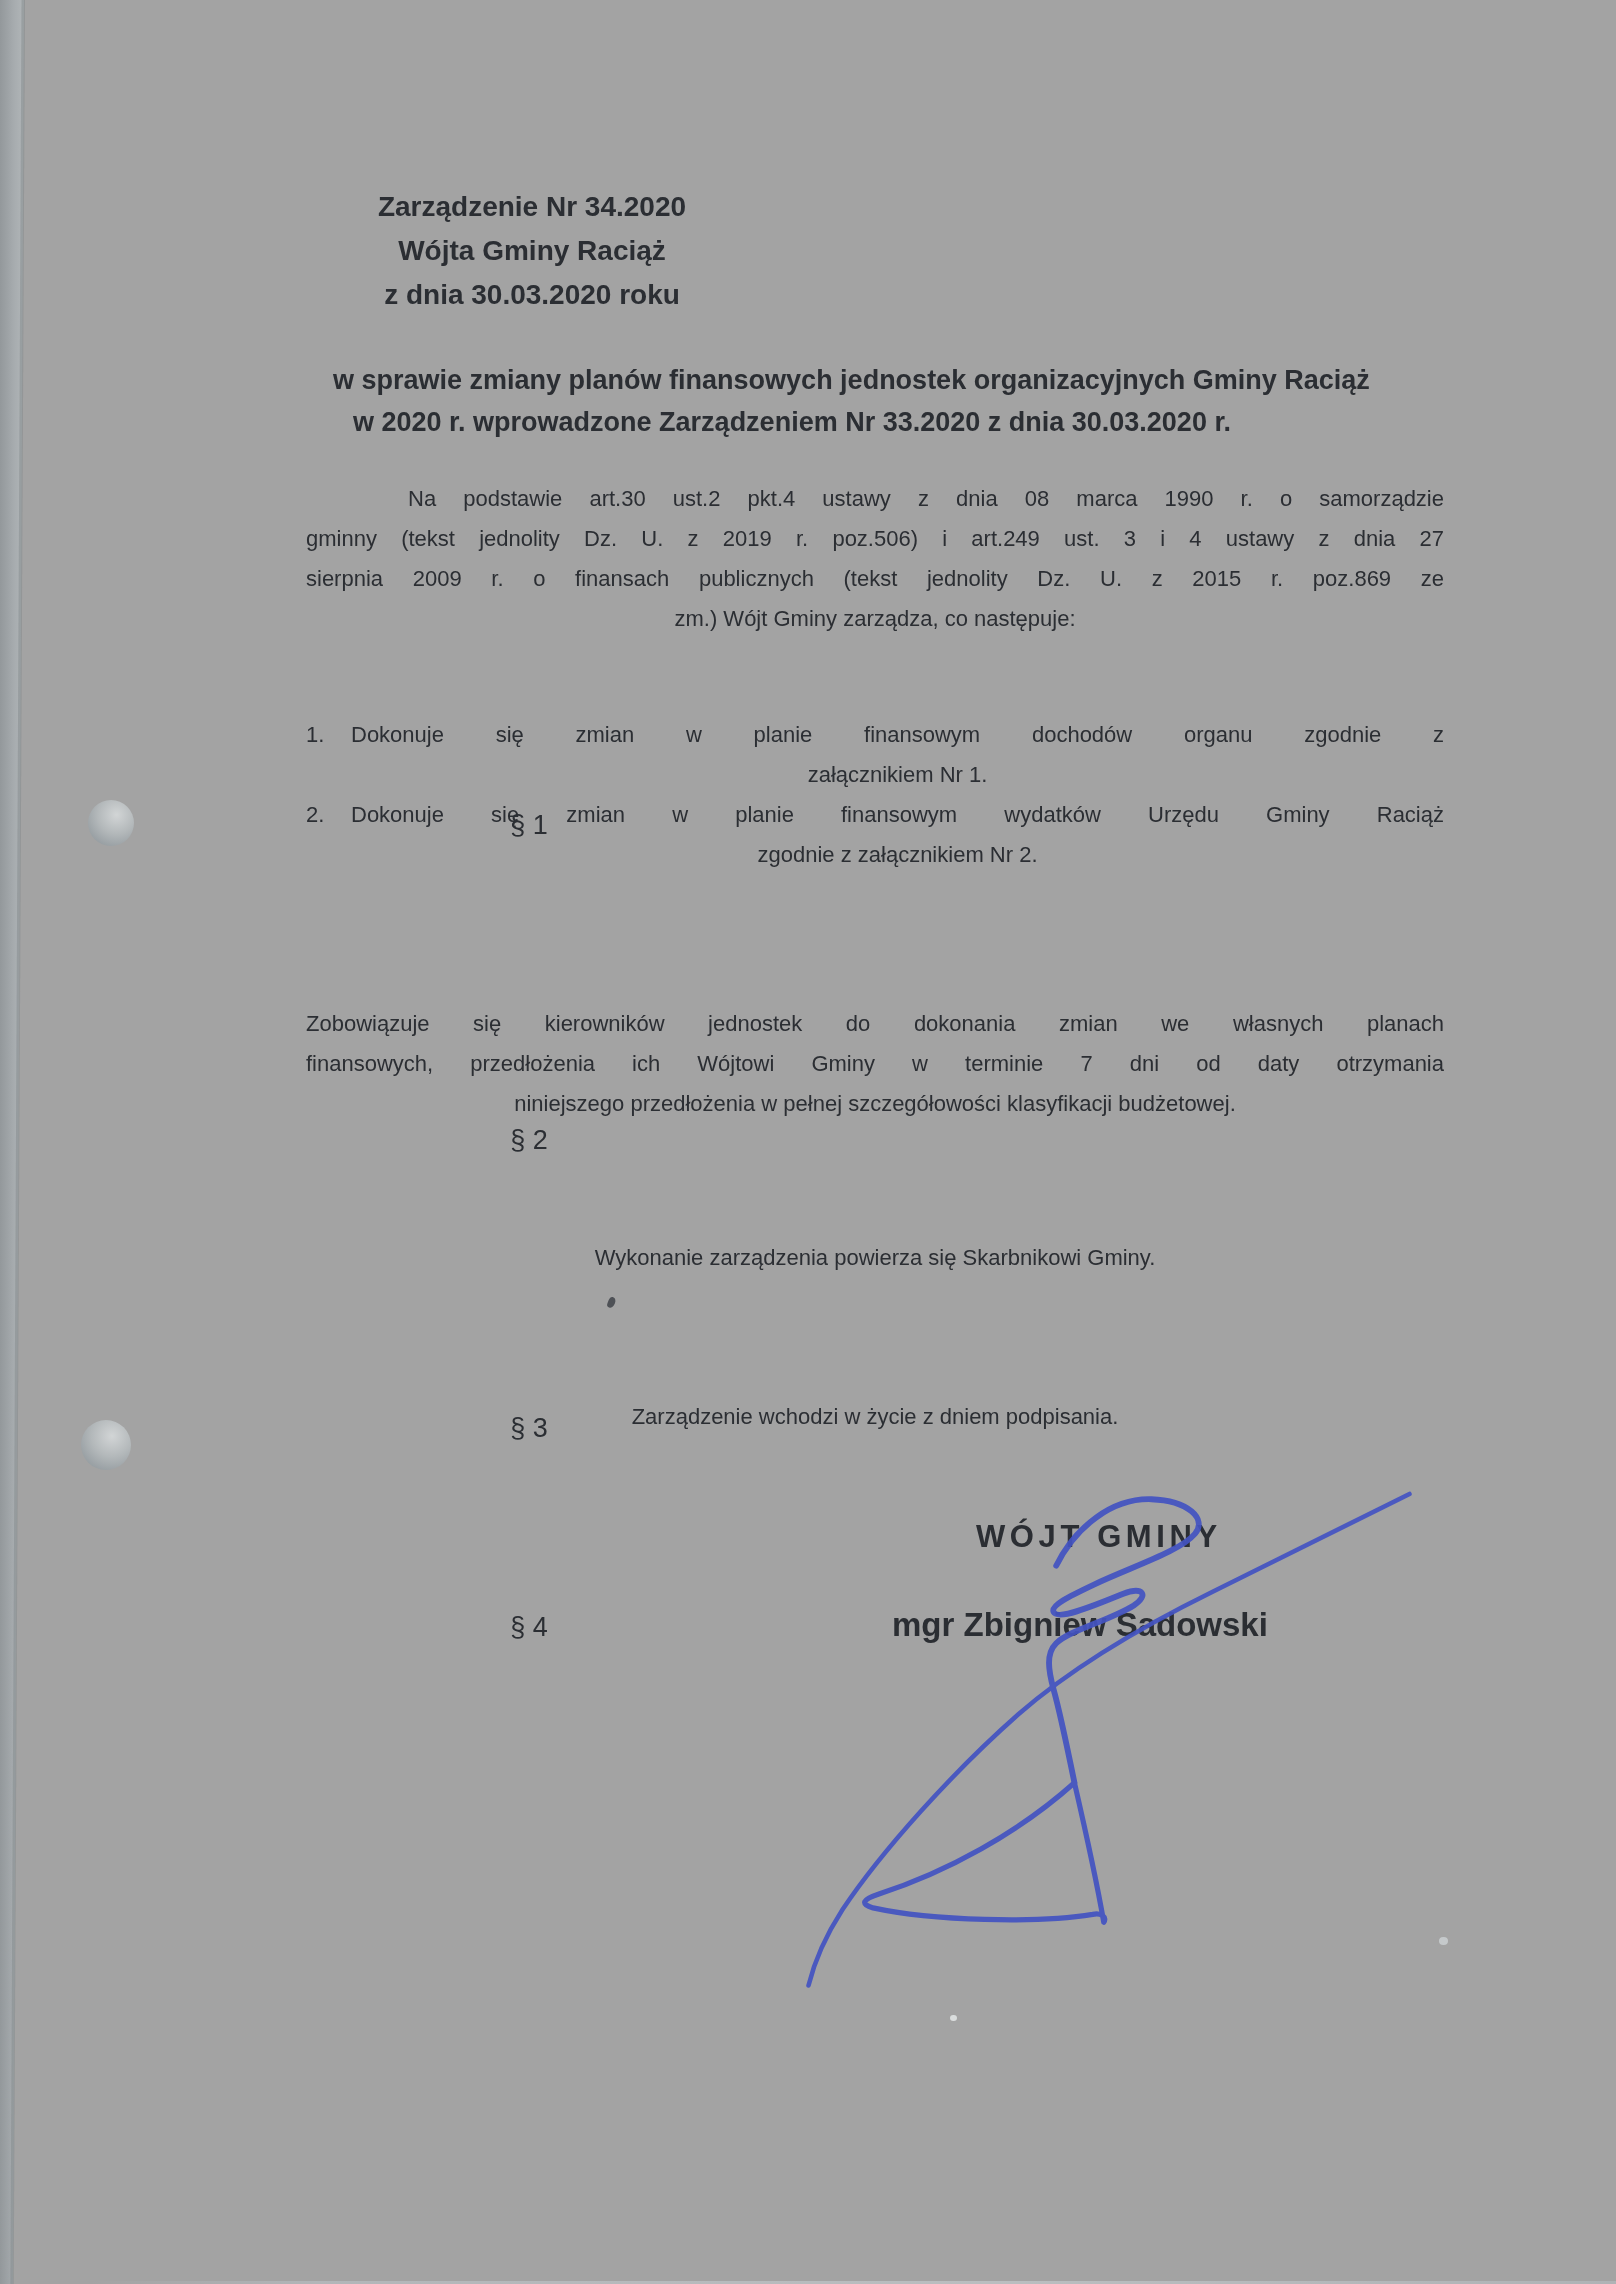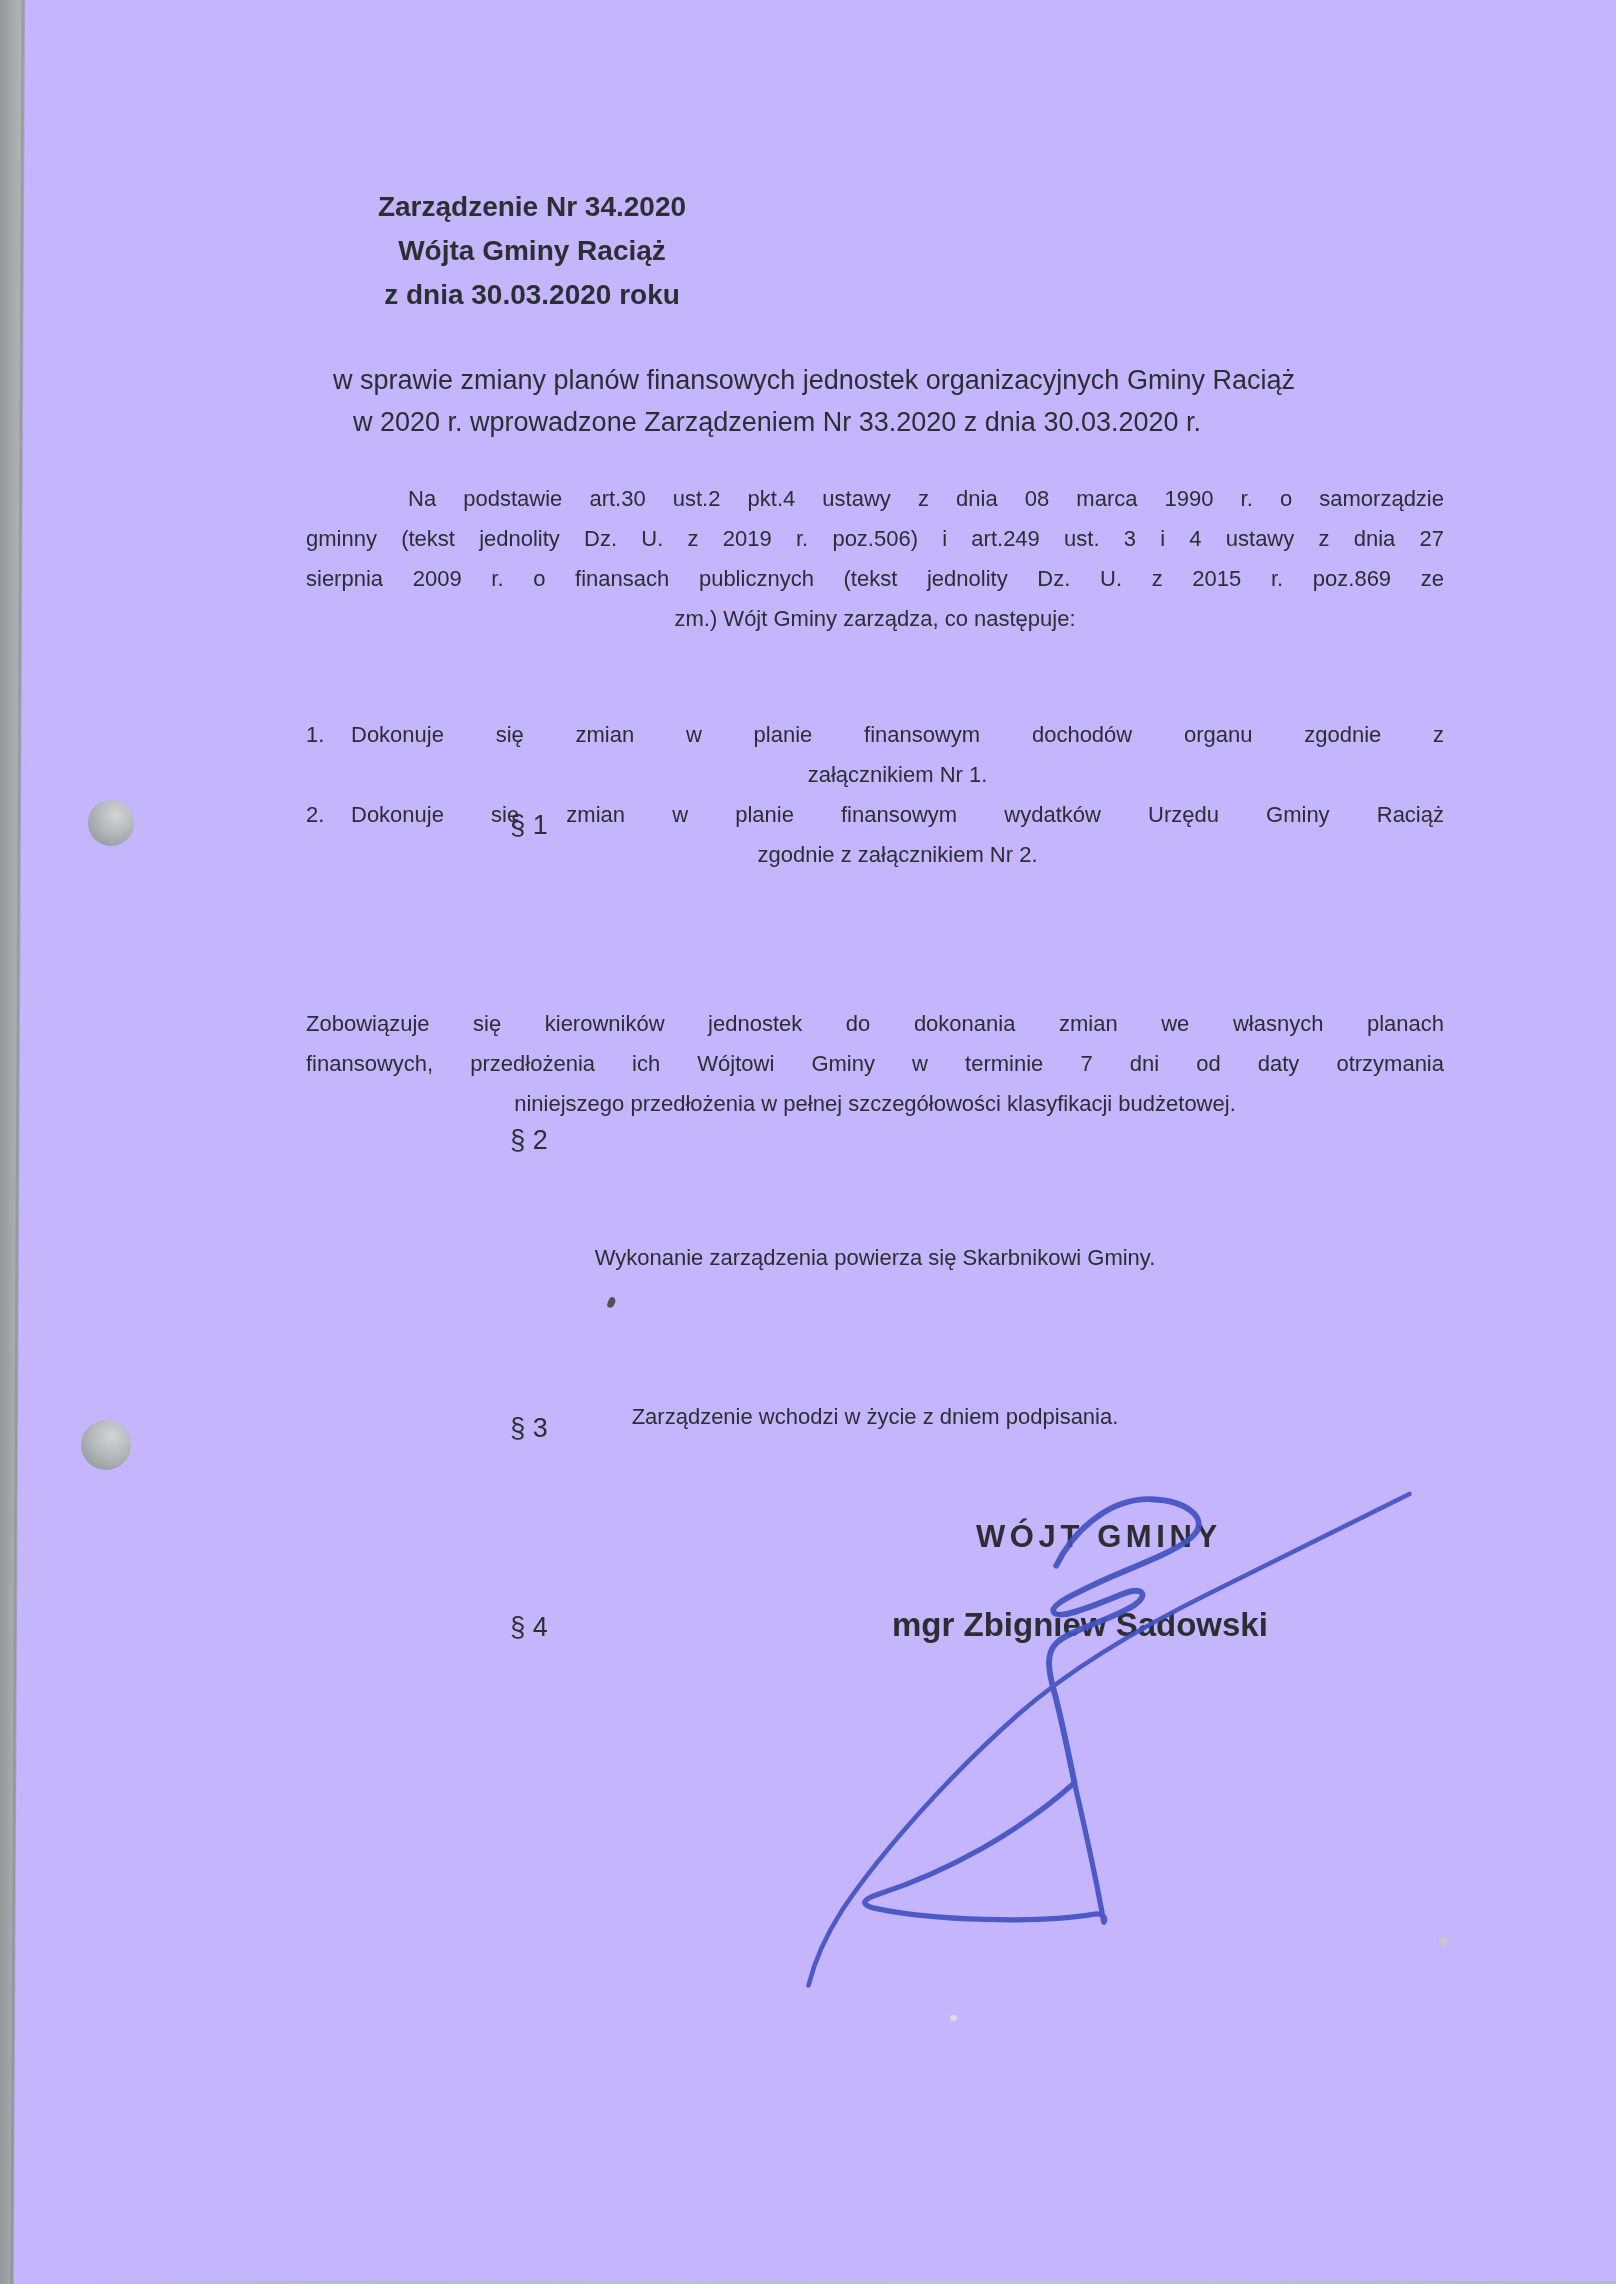--- a/index.html
+++ b/index.html
@@ -1,19 +1,19 @@
 <!DOCTYPE html>
 <html style="font-size:10.4px"><head>
 <meta charset="utf-8">
 <style>
   html,body{margin:0;padding:0;background:#e8eaeb;}
   .page{
     position:relative;
     width:1617px;height:2284px;
-    background:#c4b5fd;
+    background:#a3a3a3;
     overflow:hidden;
     font-family:"Liberation Sans",sans-serif;
     color:#2b2e33;
   }
   
   .scan-strip{
     position:absolute;left:0;top:0;width:26px;height:2284px;
     background:linear-gradient(to right,#93989b 0%,#a7acaf 55%,#b3b8ba 100%);
     clip-path:polygon(0 0,24px 0,13px 100%,0 100%);
   }
@@ -37,21 +37,21 @@
   
   .col{position:absolute;left:306px;width:1138px;}
   .b{font-size:22px;line-height:40px;}
   .jline{text-align:justify;text-align-last:justify;-moz-text-align-last:justify;}
   .lline{text-align:center;}
   .indent{padding-left:102px;}
   .title{
     font-weight:bold;font-size:28px;line-height:44px;
     text-align:center;position:relative;left:-37px;
   }
-  .subject{font-weight:normal;font-size:27px;line-height:42px;}
+  .subject{font-weight:bold;font-size:27px;line-height:42px;}
   .subject .l1{margin-left:27px;}
   .subject .l2{margin-left:47px;}
   .shead{
     font-size:27px;line-height:40px;text-align:center;
     position:relative;left:-40px;
   }
   .list-item{display:flex;}
   .list-item .num{width:45px;flex:none;}
   .list-item .itxt{width:1093px;}
   .sig-role{

